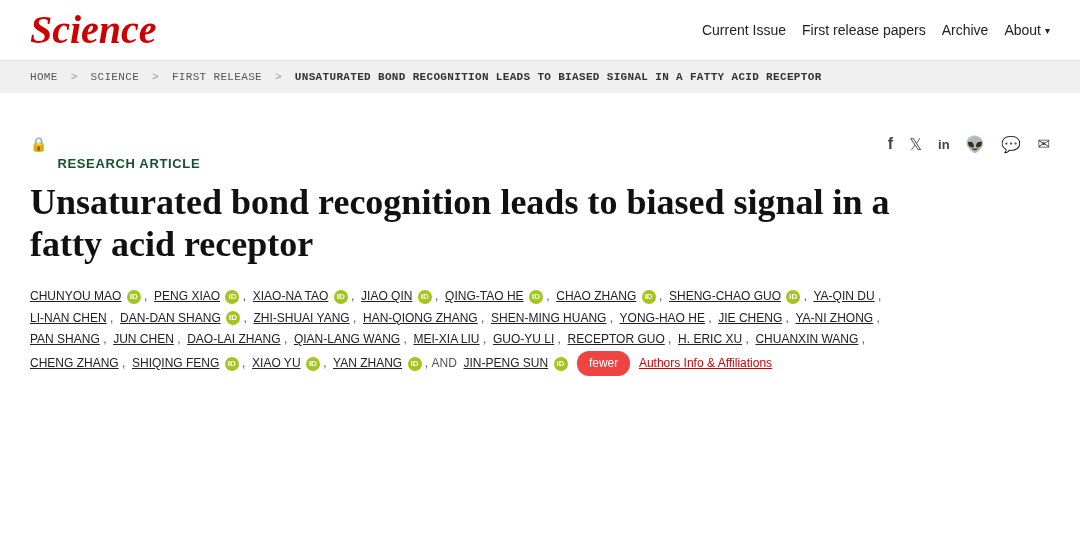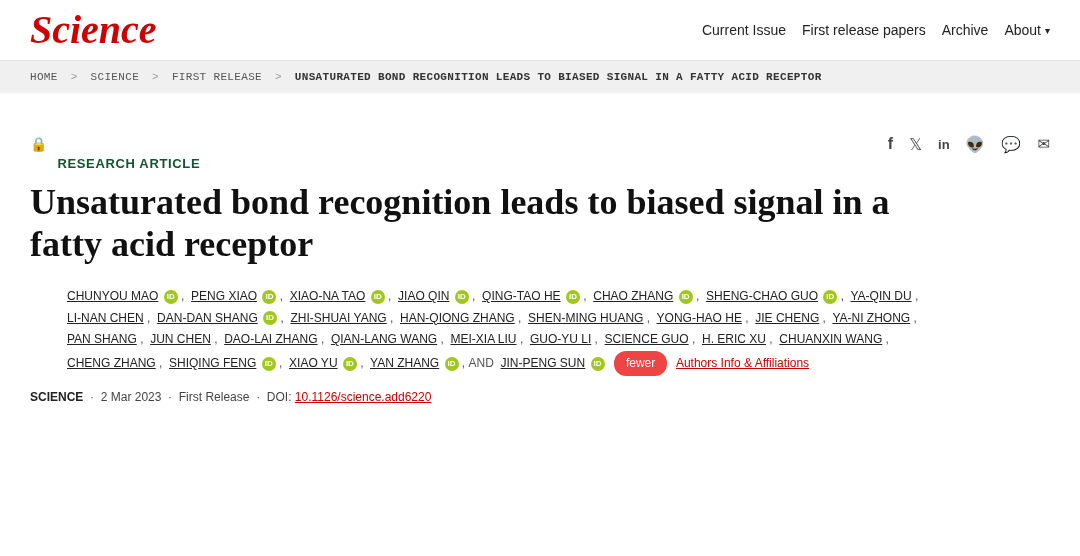--- a/index.html
+++ b/index.html
@@ -128,21 +128,20 @@
       max-width: 860px;
     }
 
     
     .authors-block {
       font-family: Arial, sans-serif;
       font-size: 12px;
       color: #222;
       line-height: 1.8;
       margin-bottom: 14px;
-      margin-left: 37px;
     }
     .author-name {
       text-decoration: underline;
       cursor: pointer;
       color: #222;
     }
     .orcid-badge {
       display: inline-block;
       background: #a3c520;
       color: #fff;
@@ -293,21 +292,21 @@
     <span class="author-name">JUN CHEN</span>
     <span class="author-sep">,&nbsp;</span>
     <span class="author-name">DAO-LAI ZHANG</span>
     <span class="author-sep">,&nbsp;</span>
     <span class="author-name">QIAN-LANG WANG</span>
     <span class="author-sep">,&nbsp;</span>
     <span class="author-name">MEI-XIA LIU</span>
     <span class="author-sep">,&nbsp;</span>
     <span class="author-name">GUO-YU LI</span>
     <span class="author-sep">,&nbsp;</span>
-    <span class="author-name">SCIENCE GUO</span>
+    <span class="author-name">RECEPTOR GUO</span>
     <span class="author-sep">,&nbsp;</span>
     <span class="author-name">H. ERIC XU</span>
     <span class="author-sep">,&nbsp;</span>
     <span class="author-name">CHUANXIN WANG</span>
     <span class="author-sep">,</span>
     <br>
     
     <span class="author-name">CHENG ZHANG</span>
     <span class="author-sep">,&nbsp;</span>
     <span class="author-name">SHIQING FENG</span>
@@ -318,24 +317,14 @@
     <span class="author-sep">,&nbsp;</span>
     <span class="author-name">YAN ZHANG</span>
     <span class="orcid-badge">ID</span>
     <span class="author-sep">,&nbsp;AND&nbsp;</span>
     <span class="author-name">JIN-PENG SUN</span>
     <span class="orcid-badge">ID</span>
     <span class="fewer-btn">fewer</span>
     <span class="affiliations-link">Authors Info &amp; Affiliations</span>
   </div>
 
-  <div class="article-meta">
-    <span class="meta-journal">SCIENCE</span>
-    <span>&nbsp;·&nbsp;</span>
-    <span>2 Mar 2023</span>
-    <span>&nbsp;·&nbsp;</span>
-    <span>First Release</span>
-    <span>&nbsp;·&nbsp;</span>
-    <span>DOI:</span>
-    <span class="meta-doi">10.1126/science.add6220</span>
-  </div>
 
 </div>
 
 </body></html>

